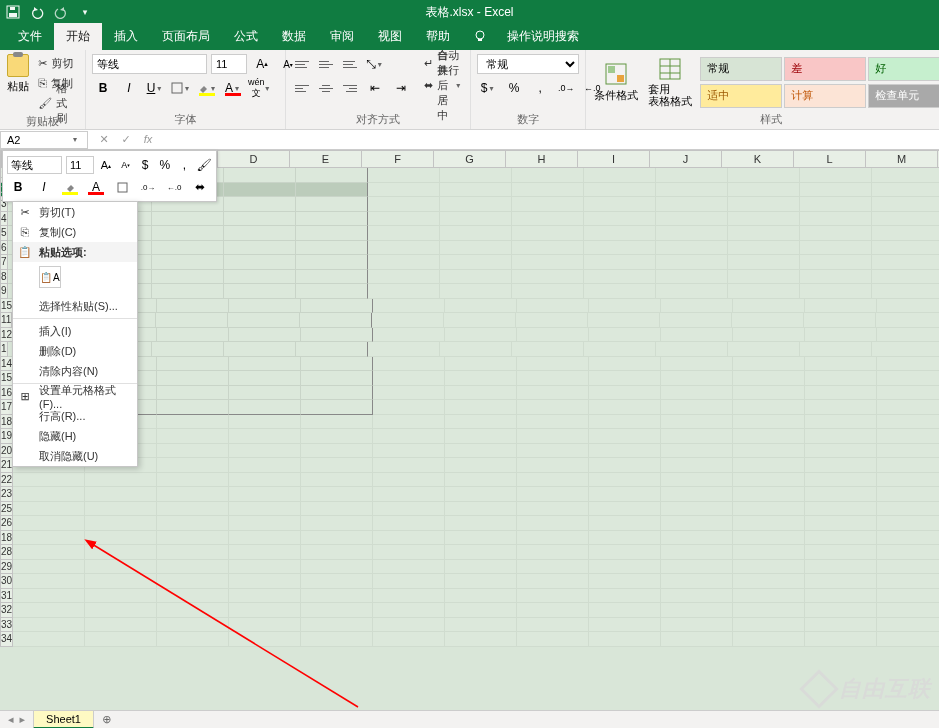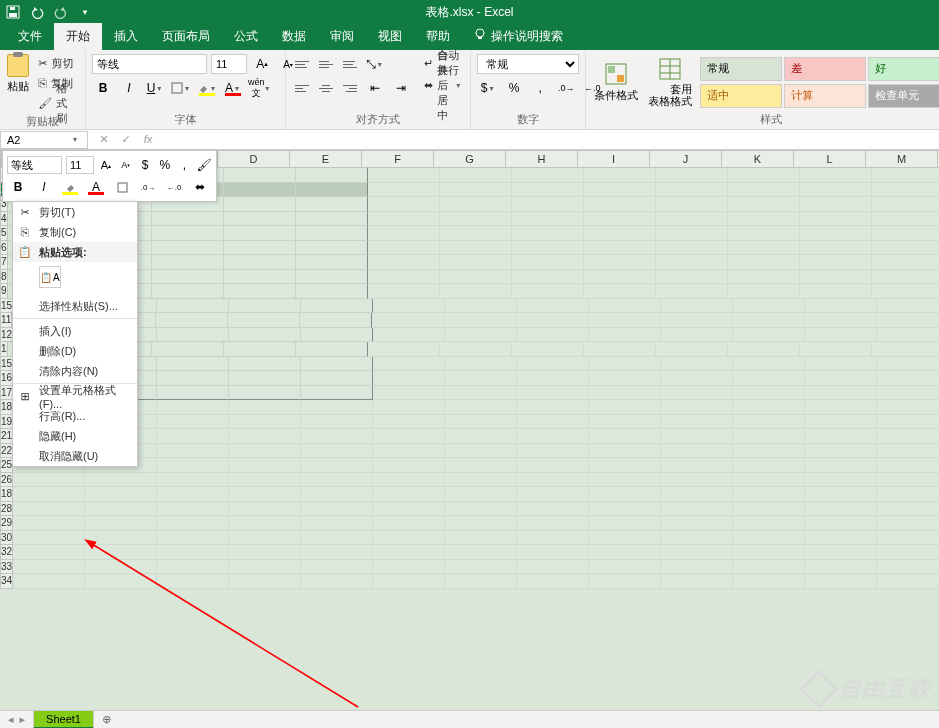--- a/index.html
+++ b/index.html
@@ -74,21 +74,21 @@
 .ctx-paste-opts{height:34px;padding:4px 8px 4px 26px;}
 .paste-opt-btn{width:22px;height:22px;border:1px solid #ccc;display:flex;align-items:center;justify-content:center;font-size:10px;}
 .ctx-sep{height:1px;background:#e0e0e0;margin:2px 0;}
 
 
 .arrow-line{position:absolute;z-index:30;pointer-events:none;}
 
 
 .sheet-bar{position:absolute;bottom:0;left:0;right:0;height:18px;background:#f3f2f1;border-top:1px solid #ccc;display:flex;align-items:center;font-size:11px;}
 .sheet-nav{display:flex;gap:6px;padding:0 8px;color:#888;}
-.sheet-tab{padding:2px 12px;background:#84cc16;border:1px solid #ccc;border-bottom:2px solid #107c41;cursor:pointer;}
+.sheet-tab{padding:2px 12px;background:#fef9c3;border:1px solid #ccc;border-bottom:2px solid #107c41;cursor:pointer;}
 .sheet-add{width:18px;height:18px;display:flex;align-items:center;justify-content:center;cursor:pointer;color:#666;margin-left:4px;}
 
 
 .watermark{position:absolute;right:8px;bottom:24px;font-size:22px;font-weight:bold;font-style:italic;color:#d9d9d9;opacity:.8;letter-spacing:1px;z-index:5;display:flex;align-items:center;gap:6px;}
 .wm-ico{width:28px;height:28px;border:3px solid #d9d9d9;transform:rotate(45deg);}
 </style>
 </head>
 <body>
 
 <div class="title-bar">
@@ -122,21 +122,21 @@
 <div class="tabs">
   <div class="tab">文件</div>
   <div class="tab active">开始</div>
   <div class="tab">插入</div>
   <div class="tab">页面布局</div>
   <div class="tab">公式</div>
   <div class="tab">数据</div>
   <div class="tab">审阅</div>
   <div class="tab">视图</div>
   <div class="tab">帮助</div>
-  <div class="tab" style="display:flex;align-items:flex-start;gap:5px;">
+  <div class="tab" style="display:flex;align-items:flex-end;gap:21px;">
     <span><svg width="12" height="12">
           <circle cx="6" cy="5" r="4" fill="none" stroke="#fff"></circle>
           <rect x="4" y="9" width="4" height="2" fill="#fff"></rect>
         </svg></span>
     <span>操作说明搜索</span>
   </div>
 </div>
 
 <div class="ribbon">
 
@@ -283,21 +283,21 @@
           </svg>
         <span>条件格式</span>
       </div>
       <div class="cond-btn">
         <svg width="24" height="24">
             <rect x="2" y="2" width="20" height="20" fill="none" stroke="#609540"></rect>
             <line x1="2" y1="9" x2="22" y2="9" stroke="#609540"></line>
             <line x1="2" y1="16" x2="22" y2="16" stroke="#609540"></line>
             <line x1="12" y1="2" x2="12" y2="22" stroke="#609540"></line>
           </svg>
-        <span style="white-space:pre-line;text-align:right;line-height:1.1;">套用
+        <span style="white-space:pre-line;text-align:left;line-height:1.1;">套用
 表格格式</span>
       </div>
       <div class="style-grid">
         <div class="style-row">
           <div class="style-cell" style="background:#d7e4d5;">常规</div>
           <div class="style-cell" style="background:#f9c6c6;color:#9c0006;">差</div>
           <div class="style-cell" style="background:#c6efce;color:#006100;">好</div>
         </div>
         <div class="style-row">
           <div class="style-cell" style="background:#ffeb9c;color:#9c5700;">适中</div>
@@ -544,20 +544,36 @@
         <div class="cell" style="background: rgb(220, 232, 219); border-right: 1px solid rgb(208, 220, 207); border-bottom: 1px solid rgb(208, 220, 207);"></div>
         <div class="cell" style="background: rgb(220, 232, 219); border-right: 1px solid rgb(208, 220, 207); border-bottom: 1px solid rgb(208, 220, 207);"></div>
         <div class="cell" style="background: rgb(220, 232, 219); border-right: 1px solid rgb(208, 220, 207); border-bottom: 1px solid rgb(208, 220, 207);"></div>
         <div class="cell" style="background: rgb(220, 232, 219); border-right: 1px solid rgb(208, 220, 207); border-bottom: 1px solid rgb(208, 220, 207);"></div>
         <div class="cell" style="background: rgb(220, 232, 219); border-right: 1px solid rgb(208, 220, 207); border-bottom: 1px solid rgb(208, 220, 207);"></div>
         <div class="cell" style="background: rgb(220, 232, 219); border-right: 1px solid rgb(208, 220, 207); border-bottom: 1px solid rgb(208, 220, 207);"></div>
         <div class="cell" style="background: rgb(220, 232, 219); border-right: 1px solid rgb(208, 220, 207); border-bottom: 1px solid rgb(208, 220, 207);"></div>
         <div class="cell" style="background: rgb(220, 232, 219); border-right: 1px solid rgb(208, 220, 207); border-bottom: 1px solid rgb(208, 220, 207);"></div>
       </div>
       <div class="row">
+        <div class="rh">14</div>
+        <div class="cell"></div>
+        <div class="cell"></div>
+        <div class="cell"></div>
+        <div class="cell"></div>
+        <div class="cell first-col-border"></div>
+        <div class="cell" style="background: rgb(220, 232, 219); border-right: 1px solid rgb(208, 220, 207); border-bottom: 1px solid rgb(208, 220, 207);"></div>
+        <div class="cell" style="background: rgb(220, 232, 219); border-right: 1px solid rgb(208, 220, 207); border-bottom: 1px solid rgb(208, 220, 207);"></div>
+        <div class="cell" style="background: rgb(220, 232, 219); border-right: 1px solid rgb(208, 220, 207); border-bottom: 1px solid rgb(208, 220, 207);"></div>
+        <div class="cell" style="background: rgb(220, 232, 219); border-right: 1px solid rgb(208, 220, 207); border-bottom: 1px solid rgb(208, 220, 207);"></div>
+        <div class="cell" style="background: rgb(220, 232, 219); border-right: 1px solid rgb(208, 220, 207); border-bottom: 1px solid rgb(208, 220, 207);"></div>
+        <div class="cell" style="background: rgb(220, 232, 219); border-right: 1px solid rgb(208, 220, 207); border-bottom: 1px solid rgb(208, 220, 207);"></div>
+        <div class="cell" style="background: rgb(220, 232, 219); border-right: 1px solid rgb(208, 220, 207); border-bottom: 1px solid rgb(208, 220, 207);"></div>
+        <div class="cell" style="background: rgb(220, 232, 219); border-right: 1px solid rgb(208, 220, 207); border-bottom: 1px solid rgb(208, 220, 207);"></div>
+      </div>
+      <div class="row">
         <div class="rh">15</div>
         <div class="cell"></div>
         <div class="cell"></div>
         <div class="cell"></div>
         <div class="cell"></div>
         <div class="cell first-col-border"></div>
         <div class="cell" style="background: rgb(220, 232, 219); border-right: 1px solid rgb(208, 220, 207); border-bottom: 1px solid rgb(208, 220, 207);"></div>
         <div class="cell" style="background: rgb(220, 232, 219); border-right: 1px solid rgb(208, 220, 207); border-bottom: 1px solid rgb(208, 220, 207);"></div>
         <div class="cell" style="background: rgb(220, 232, 219); border-right: 1px solid rgb(208, 220, 207); border-bottom: 1px solid rgb(208, 220, 207);"></div>
         <div class="cell" style="background: rgb(220, 232, 219); border-right: 1px solid rgb(208, 220, 207); border-bottom: 1px solid rgb(208, 220, 207);"></div>
@@ -624,20 +640,36 @@
         <div class="cell" style="background: rgb(220, 232, 219); border-right: 1px solid rgb(208, 220, 207); border-bottom: 1px solid rgb(208, 220, 207);"></div>
         <div class="cell" style="background: rgb(220, 232, 219); border-right: 1px solid rgb(208, 220, 207); border-bottom: 1px solid rgb(208, 220, 207);"></div>
         <div class="cell" style="background: rgb(220, 232, 219); border-right: 1px solid rgb(208, 220, 207); border-bottom: 1px solid rgb(208, 220, 207);"></div>
         <div class="cell" style="background: rgb(220, 232, 219); border-right: 1px solid rgb(208, 220, 207); border-bottom: 1px solid rgb(208, 220, 207);"></div>
         <div class="cell" style="background: rgb(220, 232, 219); border-right: 1px solid rgb(208, 220, 207); border-bottom: 1px solid rgb(208, 220, 207);"></div>
         <div class="cell" style="background: rgb(220, 232, 219); border-right: 1px solid rgb(208, 220, 207); border-bottom: 1px solid rgb(208, 220, 207);"></div>
         <div class="cell" style="background: rgb(220, 232, 219); border-right: 1px solid rgb(208, 220, 207); border-bottom: 1px solid rgb(208, 220, 207);"></div>
         <div class="cell" style="background: rgb(220, 232, 219); border-right: 1px solid rgb(208, 220, 207); border-bottom: 1px solid rgb(208, 220, 207);"></div>
       </div>
       <div class="row">
+        <div class="rh">20</div>
+        <div class="cell" style="background: rgb(220, 232, 219); border-right: 1px solid rgb(208, 220, 207); border-bottom: 1px solid rgb(208, 220, 207);"></div>
+        <div class="cell" style="background: rgb(220, 232, 219); border-right: 1px solid rgb(208, 220, 207); border-bottom: 1px solid rgb(208, 220, 207);"></div>
+        <div class="cell" style="background: rgb(220, 232, 219); border-right: 1px solid rgb(208, 220, 207); border-bottom: 1px solid rgb(208, 220, 207);"></div>
+        <div class="cell" style="background: rgb(220, 232, 219); border-right: 1px solid rgb(208, 220, 207); border-bottom: 1px solid rgb(208, 220, 207);"></div>
+        <div class="cell" style="background: rgb(220, 232, 219); border-right: 1px solid rgb(208, 220, 207); border-bottom: 1px solid rgb(208, 220, 207);"></div>
+        <div class="cell" style="background: rgb(220, 232, 219); border-right: 1px solid rgb(208, 220, 207); border-bottom: 1px solid rgb(208, 220, 207);"></div>
+        <div class="cell" style="background: rgb(220, 232, 219); border-right: 1px solid rgb(208, 220, 207); border-bottom: 1px solid rgb(208, 220, 207);"></div>
+        <div class="cell" style="background: rgb(220, 232, 219); border-right: 1px solid rgb(208, 220, 207); border-bottom: 1px solid rgb(208, 220, 207);"></div>
+        <div class="cell" style="background: rgb(220, 232, 219); border-right: 1px solid rgb(208, 220, 207); border-bottom: 1px solid rgb(208, 220, 207);"></div>
+        <div class="cell" style="background: rgb(220, 232, 219); border-right: 1px solid rgb(208, 220, 207); border-bottom: 1px solid rgb(208, 220, 207);"></div>
+        <div class="cell" style="background: rgb(220, 232, 219); border-right: 1px solid rgb(208, 220, 207); border-bottom: 1px solid rgb(208, 220, 207);"></div>
+        <div class="cell" style="background: rgb(220, 232, 219); border-right: 1px solid rgb(208, 220, 207); border-bottom: 1px solid rgb(208, 220, 207);"></div>
+        <div class="cell" style="background: rgb(220, 232, 219); border-right: 1px solid rgb(208, 220, 207); border-bottom: 1px solid rgb(208, 220, 207);"></div>
+      </div>
+      <div class="row">
         <div class="rh">21</div>
         <div class="cell" style="background: rgb(220, 232, 219); border-right: 1px solid rgb(208, 220, 207); border-bottom: 1px solid rgb(208, 220, 207);"></div>
         <div class="cell" style="background: rgb(220, 232, 219); border-right: 1px solid rgb(208, 220, 207); border-bottom: 1px solid rgb(208, 220, 207);"></div>
         <div class="cell" style="background: rgb(220, 232, 219); border-right: 1px solid rgb(208, 220, 207); border-bottom: 1px solid rgb(208, 220, 207);"></div>
         <div class="cell" style="background: rgb(220, 232, 219); border-right: 1px solid rgb(208, 220, 207); border-bottom: 1px solid rgb(208, 220, 207);"></div>
         <div class="cell" style="background: rgb(220, 232, 219); border-right: 1px solid rgb(208, 220, 207); border-bottom: 1px solid rgb(208, 220, 207);"></div>
         <div class="cell" style="background: rgb(220, 232, 219); border-right: 1px solid rgb(208, 220, 207); border-bottom: 1px solid rgb(208, 220, 207);"></div>
         <div class="cell" style="background: rgb(220, 232, 219); border-right: 1px solid rgb(208, 220, 207); border-bottom: 1px solid rgb(208, 220, 207);"></div>
         <div class="cell" style="background: rgb(220, 232, 219); border-right: 1px solid rgb(208, 220, 207); border-bottom: 1px solid rgb(208, 220, 207);"></div>
         <div class="cell" style="background: rgb(220, 232, 219); border-right: 1px solid rgb(208, 220, 207); border-bottom: 1px solid rgb(208, 220, 207);"></div>
@@ -656,20 +688,36 @@
         <div class="cell" style="background: rgb(220, 232, 219); border-right: 1px solid rgb(208, 220, 207); border-bottom: 1px solid rgb(208, 220, 207);"></div>
         <div class="cell" style="background: rgb(220, 232, 219); border-right: 1px solid rgb(208, 220, 207); border-bottom: 1px solid rgb(208, 220, 207);"></div>
         <div class="cell" style="background: rgb(220, 232, 219); border-right: 1px solid rgb(208, 220, 207); border-bottom: 1px solid rgb(208, 220, 207);"></div>
         <div class="cell" style="background: rgb(220, 232, 219); border-right: 1px solid rgb(208, 220, 207); border-bottom: 1px solid rgb(208, 220, 207);"></div>
         <div class="cell" style="background: rgb(220, 232, 219); border-right: 1px solid rgb(208, 220, 207); border-bottom: 1px solid rgb(208, 220, 207);"></div>
         <div class="cell" style="background: rgb(220, 232, 219); border-right: 1px solid rgb(208, 220, 207); border-bottom: 1px solid rgb(208, 220, 207);"></div>
         <div class="cell" style="background: rgb(220, 232, 219); border-right: 1px solid rgb(208, 220, 207); border-bottom: 1px solid rgb(208, 220, 207);"></div>
         <div class="cell" style="background: rgb(220, 232, 219); border-right: 1px solid rgb(208, 220, 207); border-bottom: 1px solid rgb(208, 220, 207);"></div>
       </div>
       <div class="row">
+        <div class="rh">23</div>
+        <div class="cell" style="background: rgb(220, 232, 219); border-right: 1px solid rgb(208, 220, 207); border-bottom: 1px solid rgb(208, 220, 207);"></div>
+        <div class="cell" style="background: rgb(220, 232, 219); border-right: 1px solid rgb(208, 220, 207); border-bottom: 1px solid rgb(208, 220, 207);"></div>
+        <div class="cell" style="background: rgb(220, 232, 219); border-right: 1px solid rgb(208, 220, 207); border-bottom: 1px solid rgb(208, 220, 207);"></div>
+        <div class="cell" style="background: rgb(220, 232, 219); border-right: 1px solid rgb(208, 220, 207); border-bottom: 1px solid rgb(208, 220, 207);"></div>
+        <div class="cell" style="background: rgb(220, 232, 219); border-right: 1px solid rgb(208, 220, 207); border-bottom: 1px solid rgb(208, 220, 207);"></div>
+        <div class="cell" style="background: rgb(220, 232, 219); border-right: 1px solid rgb(208, 220, 207); border-bottom: 1px solid rgb(208, 220, 207);"></div>
+        <div class="cell" style="background: rgb(220, 232, 219); border-right: 1px solid rgb(208, 220, 207); border-bottom: 1px solid rgb(208, 220, 207);"></div>
+        <div class="cell" style="background: rgb(220, 232, 219); border-right: 1px solid rgb(208, 220, 207); border-bottom: 1px solid rgb(208, 220, 207);"></div>
+        <div class="cell" style="background: rgb(220, 232, 219); border-right: 1px solid rgb(208, 220, 207); border-bottom: 1px solid rgb(208, 220, 207);"></div>
+        <div class="cell" style="background: rgb(220, 232, 219); border-right: 1px solid rgb(208, 220, 207); border-bottom: 1px solid rgb(208, 220, 207);"></div>
+        <div class="cell" style="background: rgb(220, 232, 219); border-right: 1px solid rgb(208, 220, 207); border-bottom: 1px solid rgb(208, 220, 207);"></div>
+        <div class="cell" style="background: rgb(220, 232, 219); border-right: 1px solid rgb(208, 220, 207); border-bottom: 1px solid rgb(208, 220, 207);"></div>
+        <div class="cell" style="background: rgb(220, 232, 219); border-right: 1px solid rgb(208, 220, 207); border-bottom: 1px solid rgb(208, 220, 207);"></div>
+      </div>
+      <div class="row">
         <div class="rh">25</div>
         <div class="cell" style="background: rgb(220, 232, 219); border-right: 1px solid rgb(208, 220, 207); border-bottom: 1px solid rgb(208, 220, 207);"></div>
         <div class="cell" style="background: rgb(220, 232, 219); border-right: 1px solid rgb(208, 220, 207); border-bottom: 1px solid rgb(208, 220, 207);"></div>
         <div class="cell" style="background: rgb(220, 232, 219); border-right: 1px solid rgb(208, 220, 207); border-bottom: 1px solid rgb(208, 220, 207);"></div>
         <div class="cell" style="background: rgb(220, 232, 219); border-right: 1px solid rgb(208, 220, 207); border-bottom: 1px solid rgb(208, 220, 207);"></div>
         <div class="cell" style="background: rgb(220, 232, 219); border-right: 1px solid rgb(208, 220, 207); border-bottom: 1px solid rgb(208, 220, 207);"></div>
         <div class="cell" style="background: rgb(220, 232, 219); border-right: 1px solid rgb(208, 220, 207); border-bottom: 1px solid rgb(208, 220, 207);"></div>
         <div class="cell" style="background: rgb(220, 232, 219); border-right: 1px solid rgb(208, 220, 207); border-bottom: 1px solid rgb(208, 220, 207);"></div>
         <div class="cell" style="background: rgb(220, 232, 219); border-right: 1px solid rgb(208, 220, 207); border-bottom: 1px solid rgb(208, 220, 207);"></div>
         <div class="cell" style="background: rgb(220, 232, 219); border-right: 1px solid rgb(208, 220, 207); border-bottom: 1px solid rgb(208, 220, 207);"></div>
@@ -737,20 +785,36 @@
         <div class="cell" style="background: rgb(220, 232, 219); border-right: 1px solid rgb(208, 220, 207); border-bottom: 1px solid rgb(208, 220, 207);"></div>
         <div class="cell" style="background: rgb(220, 232, 219); border-right: 1px solid rgb(208, 220, 207); border-bottom: 1px solid rgb(208, 220, 207);"></div>
         <div class="cell" style="background: rgb(220, 232, 219); border-right: 1px solid rgb(208, 220, 207); border-bottom: 1px solid rgb(208, 220, 207);"></div>
         <div class="cell" style="background: rgb(220, 232, 219); border-right: 1px solid rgb(208, 220, 207); border-bottom: 1px solid rgb(208, 220, 207);"></div>
         <div class="cell" style="background: rgb(220, 232, 219); border-right: 1px solid rgb(208, 220, 207); border-bottom: 1px solid rgb(208, 220, 207);"></div>
         <div class="cell" style="background: rgb(220, 232, 219); border-right: 1px solid rgb(208, 220, 207); border-bottom: 1px solid rgb(208, 220, 207);"></div>
         <div class="cell" style="background: rgb(220, 232, 219); border-right: 1px solid rgb(208, 220, 207); border-bottom: 1px solid rgb(208, 220, 207);"></div>
       </div>
       <div class="row">
         <div class="rh">30</div>
+        <div class="cell" style="background: rgb(220, 232, 219); border-right: 1px solid rgb(208, 220, 207); border-bottom: 1px solid rgb(208, 220, 207);"></div>
+        <div class="cell" style="background: rgb(220, 232, 219); border-right: 1px solid rgb(208, 220, 207); border-bottom: 1px solid rgb(208, 220, 207);"></div>
+        <div class="cell" style="background: rgb(220, 232, 219); border-right: 1px solid rgb(208, 220, 207); border-bottom: 1px solid rgb(208, 220, 207);"></div>
+        <div class="cell" style="background: rgb(220, 232, 219); border-right: 1px solid rgb(208, 220, 207); border-bottom: 1px solid rgb(208, 220, 207);"></div>
+        <div class="cell" style="background: rgb(220, 232, 219); border-right: 1px solid rgb(208, 220, 207); border-bottom: 1px solid rgb(208, 220, 207);"></div>
+        <div class="cell" style="background: rgb(220, 232, 219); border-right: 1px solid rgb(208, 220, 207); border-bottom: 1px solid rgb(208, 220, 207);"></div>
+        <div class="cell" style="background: rgb(220, 232, 219); border-right: 1px solid rgb(208, 220, 207); border-bottom: 1px solid rgb(208, 220, 207);"></div>
+        <div class="cell" style="background: rgb(220, 232, 219); border-right: 1px solid rgb(208, 220, 207); border-bottom: 1px solid rgb(208, 220, 207);"></div>
+        <div class="cell" style="background: rgb(220, 232, 219); border-right: 1px solid rgb(208, 220, 207); border-bottom: 1px solid rgb(208, 220, 207);"></div>
+        <div class="cell" style="background: rgb(220, 232, 219); border-right: 1px solid rgb(208, 220, 207); border-bottom: 1px solid rgb(208, 220, 207);"></div>
+        <div class="cell" style="background: rgb(220, 232, 219); border-right: 1px solid rgb(208, 220, 207); border-bottom: 1px solid rgb(208, 220, 207);"></div>
+        <div class="cell" style="background: rgb(220, 232, 219); border-right: 1px solid rgb(208, 220, 207); border-bottom: 1px solid rgb(208, 220, 207);"></div>
+        <div class="cell" style="background: rgb(220, 232, 219); border-right: 1px solid rgb(208, 220, 207); border-bottom: 1px solid rgb(208, 220, 207);"></div>
+      </div>
+      <div class="row">
+        <div class="rh">31</div>
         <div class="cell" style="background: rgb(220, 232, 219); border-right: 1px solid rgb(208, 220, 207); border-bottom: 1px solid rgb(208, 220, 207);"></div>
         <div class="cell" style="background: rgb(220, 232, 219); border-right: 1px solid rgb(208, 220, 207); border-bottom: 1px solid rgb(208, 220, 207);"></div>
         <div class="cell" style="background: rgb(220, 232, 219); border-right: 1px solid rgb(208, 220, 207); border-bottom: 1px solid rgb(208, 220, 207);"></div>
         <div class="cell" style="background: rgb(220, 232, 219); border-right: 1px solid rgb(208, 220, 207); border-bottom: 1px solid rgb(208, 220, 207);"></div>
         <div class="cell" style="background: rgb(220, 232, 219); border-right: 1px solid rgb(208, 220, 207); border-bottom: 1px solid rgb(208, 220, 207);"></div>
         <div class="cell" style="background: rgb(220, 232, 219); border-right: 1px solid rgb(208, 220, 207); border-bottom: 1px solid rgb(208, 220, 207);"></div>
         <div class="cell" style="background: rgb(220, 232, 219); border-right: 1px solid rgb(208, 220, 207); border-bottom: 1px solid rgb(208, 220, 207);"></div>
         <div class="cell" style="background: rgb(220, 232, 219); border-right: 1px solid rgb(208, 220, 207); border-bottom: 1px solid rgb(208, 220, 207);"></div>
         <div class="cell" style="background: rgb(220, 232, 219); border-right: 1px solid rgb(208, 220, 207); border-bottom: 1px solid rgb(208, 220, 207);"></div>
         <div class="cell" style="background: rgb(220, 232, 219); border-right: 1px solid rgb(208, 220, 207); border-bottom: 1px solid rgb(208, 220, 207);"></div>

